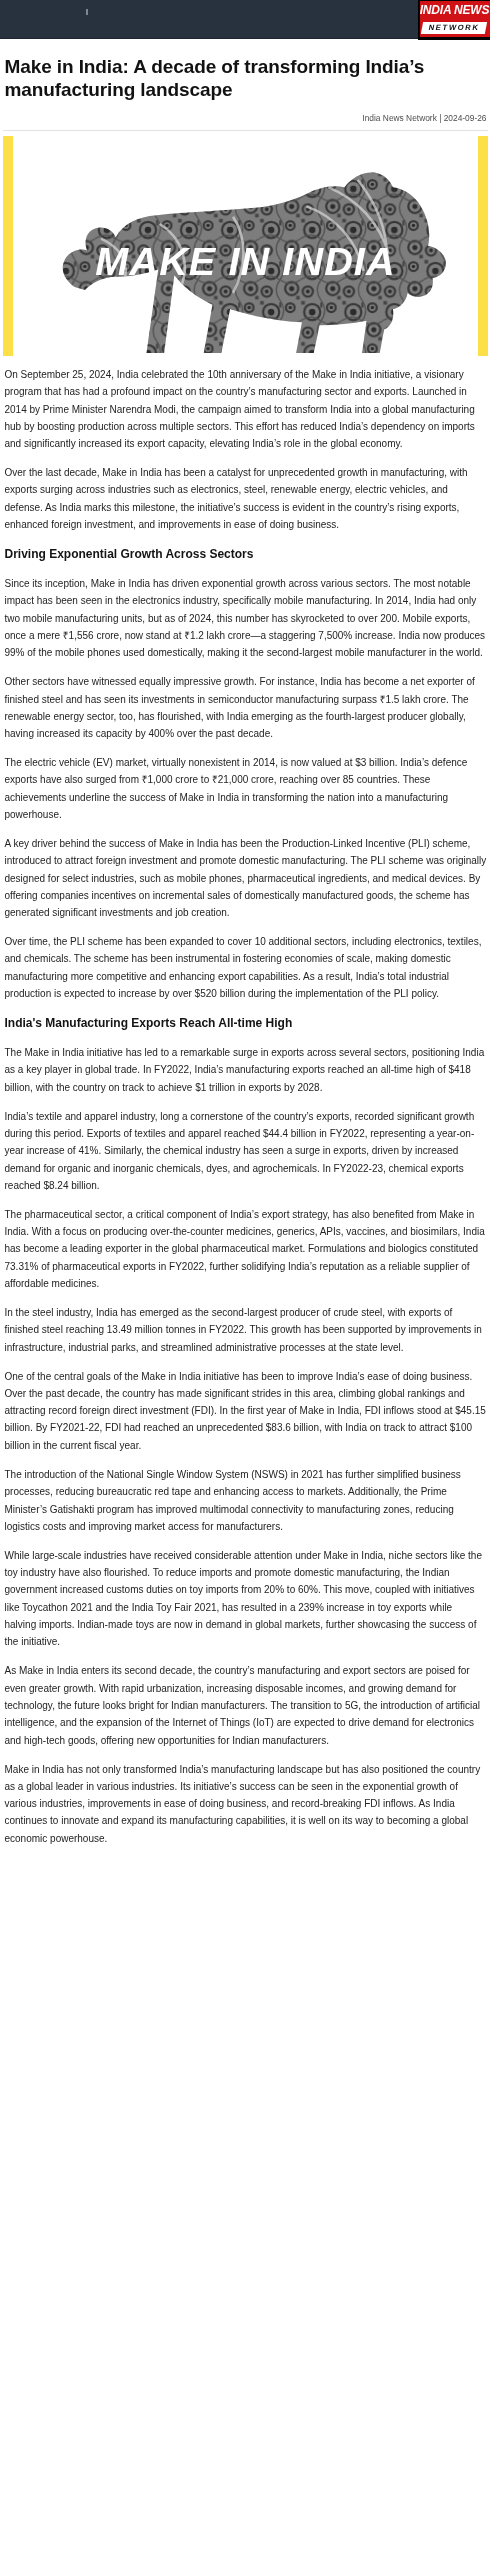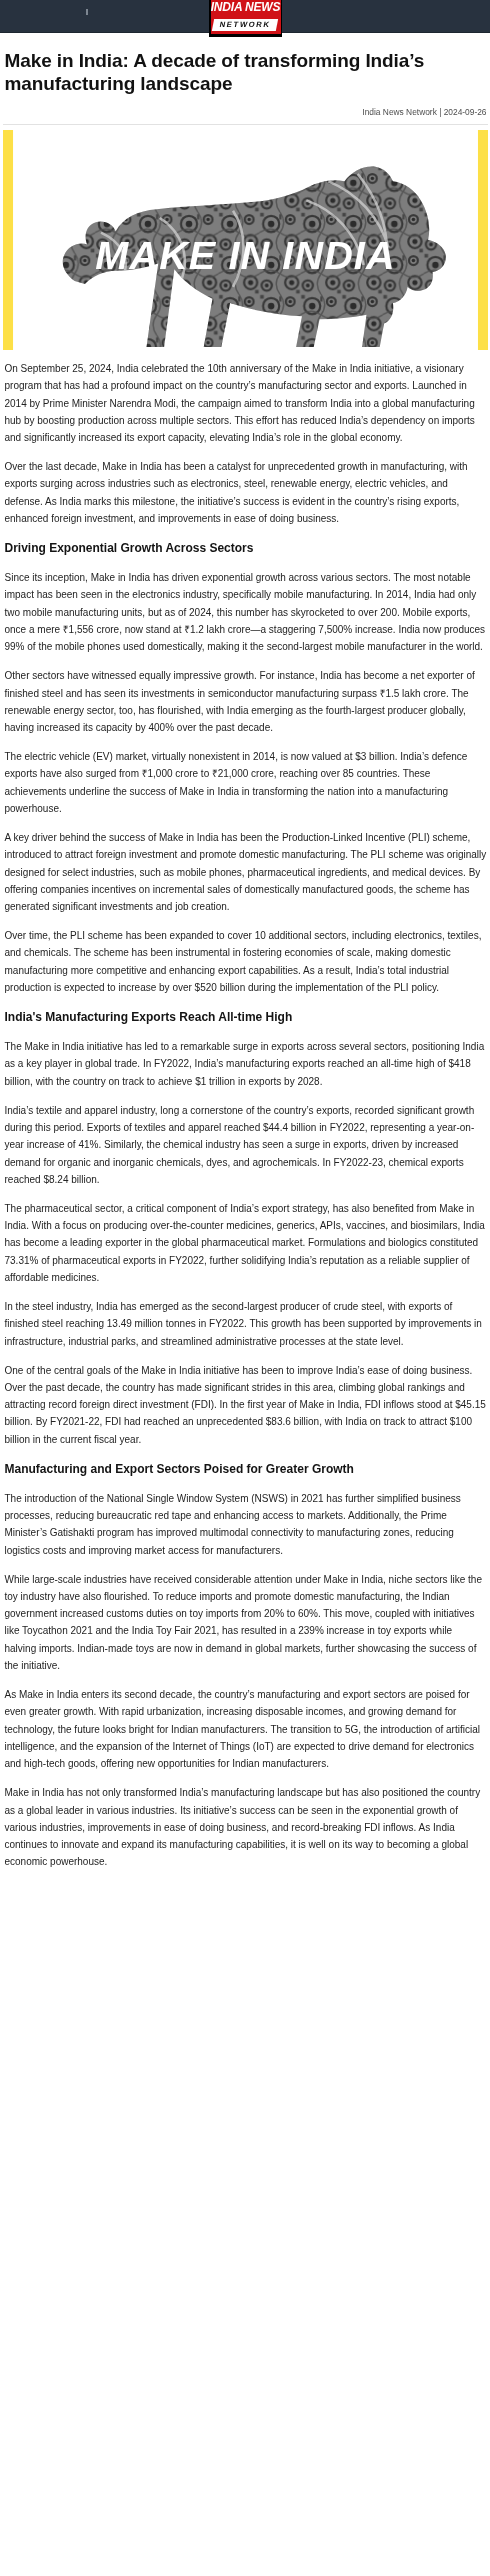--- a/index.html
+++ b/index.html
@@ -7,25 +7,25 @@
   body {
     width: 491px;
     background: #ffffff;
     font-family: "Liberation Sans", sans-serif;
     color: #1b1b1b;
     -webkit-font-smoothing: antialiased;
   }
 
   
   .topbar {
-    height: 33px;
+    height: 39px;
     background: #28323f;
     display: flex;
     align-items: center;
-    justify-content: center;
+    justify-content: flex-end;
     position: relative;
     border-bottom: 0.7px solid #1d2630;
   }
   .topbar-cursor {
     position: absolute;
     left: 86px;
     top: 8.8px;
     width: 1.5px;
     height: 6.6px;
     background: #9aa3ad;
@@ -238,21 +238,20 @@
       <p class="body">Other sectors have witnessed equally impressive growth. For instance, India has become a net exporter of finished steel and has seen its investments in semiconductor manufacturing surpass ₹1.5 lakh crore. The renewable energy sector, too, has flourished, with India emerging as the fourth-largest producer globally, having increased its capacity by 400% over the past decade.</p>
       <p class="body">The electric vehicle (EV) market, virtually nonexistent in 2014, is now valued at $3 billion. India’s defence exports have also surged from ₹1,000 crore to ₹21,000 crore, reaching over 85 countries. These achievements underline the success of Make in India in transforming the nation into a manufacturing powerhouse.</p>
       <p class="body">A key driver behind the success of Make in India has been the Production-Linked Incentive (PLI) scheme, introduced to attract foreign investment and promote domestic manufacturing. The PLI scheme was originally designed for select industries, such as mobile phones, pharmaceutical ingredients, and medical devices. By offering companies incentives on incremental sales of domestically manufactured goods, the scheme has generated significant investments and job creation.</p>
       <p class="body">Over time, the PLI scheme has been expanded to cover 10 additional sectors, including electronics, textiles, and chemicals. The scheme has been instrumental in fostering economies of scale, making domestic manufacturing more competitive and enhancing export capabilities. As a result, India’s total industrial production is expected to increase by over $520 billion during the implementation of the PLI policy.</p>
       <h2 class="subhead">India's Manufacturing Exports Reach All-time High</h2>
       <p class="body after-head">The Make in India initiative has led to a remarkable surge in exports across several sectors, positioning India as a key player in global trade. In FY2022, India’s manufacturing exports reached an all-time high of $418 billion, with the country on track to achieve $1 trillion in exports by 2028.</p>
       <p class="body">India’s textile and apparel industry, long a cornerstone of the country’s exports, recorded significant growth during this period. Exports of textiles and apparel reached $44.4 billion in FY2022, representing a year-on-year increase of 41%. Similarly, the chemical industry has seen a surge in exports, driven by increased demand for organic and inorganic chemicals, dyes, and agrochemicals. In FY2022-23, chemical exports reached $8.24 billion.</p>
       <p class="body">The pharmaceutical sector, a critical component of India’s export strategy, has also benefited from Make in India. With a focus on producing over-the-counter medicines, generics, APIs, vaccines, and biosimilars, India has become a leading exporter in the global pharmaceutical market. Formulations and biologics constituted 73.31% of pharmaceutical exports in FY2022, further solidifying India’s reputation as a reliable supplier of affordable medicines.</p>
       <p class="body">In the steel industry, India has emerged as the second-largest producer of crude steel, with exports of finished steel reaching 13.49 million tonnes in FY2022. This growth has been supported by improvements in infrastructure, industrial parks, and streamlined administrative processes at the state level.</p>
       <p class="body">One of the central goals of the Make in India initiative has been to improve India’s ease of doing business. Over the past decade, the country has made significant strides in this area, climbing global rankings and attracting record foreign direct investment (FDI). In the first year of Make in India, FDI inflows stood at $45.15 billion. By FY2021-22, FDI had reached an unprecedented $83.6 billion, with India on track to attract $100 billion in the current fiscal year.</p>
-      <h2 class="subhead">Manufacturing and Export Sectors Poised for Greater Growth</h2>
       <p class="body after-head">The introduction of the National Single Window System (NSWS) in 2021 has further simplified business processes, reducing bureaucratic red tape and enhancing access to markets. Additionally, the Prime Minister’s Gatishakti program has improved multimodal connectivity to manufacturing zones, reducing logistics costs and improving market access for manufacturers.</p>
       <p class="body">While large-scale industries have received considerable attention under Make in India, niche sectors like the toy industry have also flourished. To reduce imports and promote domestic manufacturing, the Indian government increased customs duties on toy imports from 20% to 60%. This move, coupled with initiatives like Toycathon 2021 and the India Toy Fair 2021, has resulted in a 239% increase in toy exports while halving imports. Indian-made toys are now in demand in global markets, further showcasing the success of the initiative.</p>
       <p class="body">As Make in India enters its second decade, the country’s manufacturing and export sectors are poised for even greater growth. With rapid urbanization, increasing disposable incomes, and growing demand for technology, the future looks bright for Indian manufacturers. The transition to 5G, the introduction of artificial intelligence, and the expansion of the Internet of Things (IoT) are expected to drive demand for electronics and high-tech goods, offering new opportunities for Indian manufacturers.</p>
       <p class="body">Make in India has not only transformed India’s manufacturing landscape but has also positioned the country as a global leader in various industries. Its initiative’s success can be seen in the exponential growth of various industries, improvements in ease of doing business, and record-breaking FDI inflows. As India continues to innovate and expand its manufacturing capabilities, it is well on its way to becoming a global economic powerhouse.</p>
     </div>
 
   <div class="spacer-bottom"></div>
 </div>
 
 

